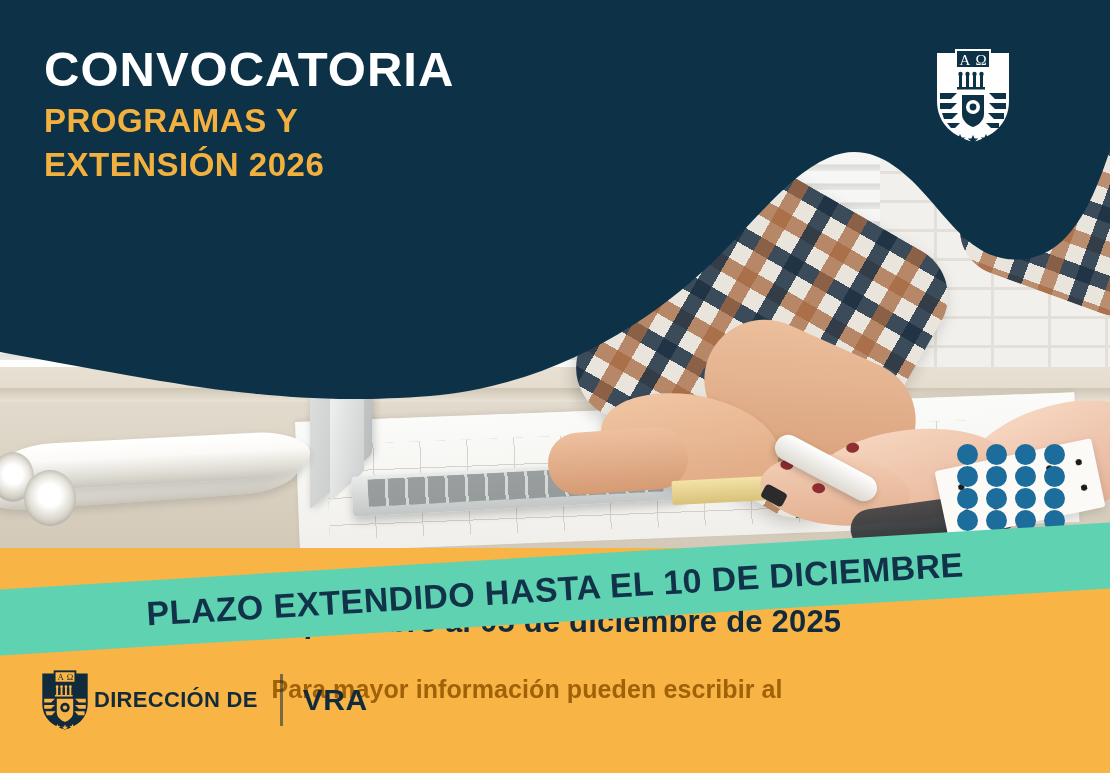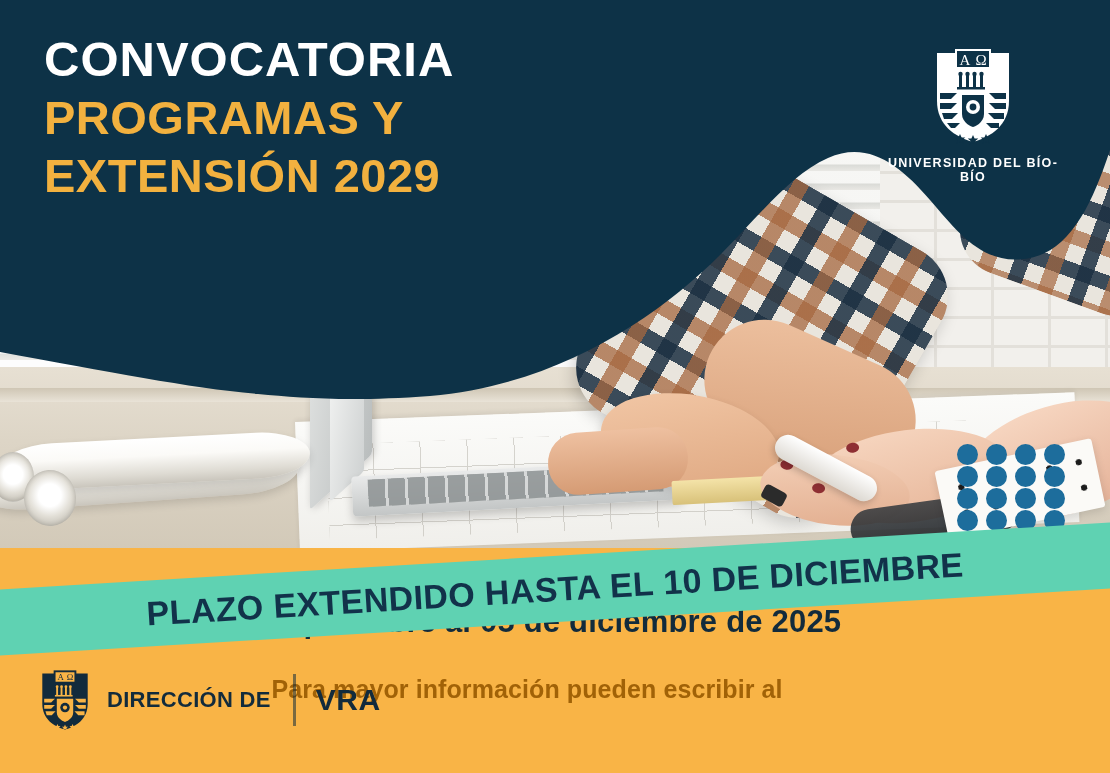--- a/index.html
+++ b/index.html
@@ -115,23 +115,23 @@
             box-shadow:0 3px 8px rgba(0,0,0,.12);}
   .dotpaper:after{content:"";position:absolute;inset:8px;
             background:radial-gradient(#1b1b1b 3.2px,transparent 3.4px) 0 0/30px 26px;}
   .mousepad{position:absolute;right:90px;bottom:12px;width:170px;height:40px;
             transform:rotate(-8deg);border-radius:20px;background:linear-gradient(180deg,#3c3f42,#22262a);opacity:.9;}
 
   
   .navy{position:absolute;left:0;top:0;width:1110px;height:430px;}
 
   
-  .titlebox{position:absolute;left:44px;top:35px;width:560px;z-index:8;}
+  .titlebox{position:absolute;left:44px;top:45px;width:560px;z-index:8;}
   .t-line{font-weight:bold;letter-spacing:.5px;line-height:.98;
-          font-size:47px;margin:0 0 12px 0;}
+          font-size:33px;margin:0 0 12px 0;}
   .t-white{color:#ffffff;font-size:49px;letter-spacing:1px;}
   .t-gold{color:#f2b13f;}
 
   
   .ubb{position:absolute;right:42px;top:45px;width:190px;z-index:9;text-align:center;}
   .ubb-name{color:#fff;font-size:12.5px;font-weight:bold;letter-spacing:1.3px;margin-top:7px;}
 
   
   .dotgrid{position:absolute;left:953px;top:443px;width:116px;height:88px;z-index:6;
            display:grid;grid-template-columns:repeat(4,1fr);grid-template-rows:repeat(4,1fr);}
@@ -152,21 +152,21 @@
          background:#5fd2b2;transform:rotate(-3.45deg);z-index:10;}
   .greentext{position:absolute;left:-70px;top:556px;width:1250px;height:66px;
              transform:rotate(-3.45deg);z-index:11;
              display:flex;align-items:center;justify-content:center;
              color:#12324a;font-weight:bold;font-size:34px;letter-spacing:.4px;
              white-space:nowrap;}
 
   
   .dirext{position:absolute;left:36px;top:668px;display:flex;align-items:center;z-index:9;}
   .dirext-txt{color:#122b3c;font-weight:bold;font-size:22px;line-height:1.08;
-              letter-spacing:.3px;margin-left:13px;}
+              letter-spacing:.3px;}
   .vbar{width:3px;height:52px;background:#122b3c;opacity:.55;margin:0 20px 0 22px;}
   .vra{color:#122b3c;font-weight:bold;font-size:30px;letter-spacing:.6px;}
 </style>
 </head>
 <body>
 
 <div id="poster">
 
   <div class="photo">
     <div class="blinds"></div>
@@ -224,21 +224,21 @@
              C900,165 868,140 828,158
              C790,175 760,215 720,255
              C660,315 560,385 430,396
              C350,402 300,398 258,394
              C190,388 110,372 0,352 Z" fill="#0d3247"></path>
   </svg>
 
   <div class="titlebox">
     <div class="t-line t-white">CONVOCATORIA</div>
     <div class="t-line t-gold">PROGRAMAS Y</div>
-    <div class="t-line t-gold">EXTENSIÓN 2029</div>
+    <div class="t-line t-gold">EXTENSIÓN 2026</div>
   </div>
 
   <div class="ubb">
     <svg width="92" height="100" viewBox="0 0 92 100">
       <path d="M10,8 H82 V56 C82,80 64,92 46,97 C28,92 10,80 10,56 Z" fill="#ffffff"></path>
       <rect x="28" y="4" width="36" height="20" fill="#ffffff"></rect>
       <rect x="30" y="6" width="32" height="16" fill="#0d3247"></rect>
       <text x="38" y="20" font-family="Liberation Serif, serif" font-size="15" fill="#ffffff" text-anchor="middle">Α</text>
       <text x="54" y="20" font-family="Liberation Serif, serif" font-size="15" fill="#ffffff" text-anchor="middle">Ω</text>
       <g fill="#0d3247">
@@ -265,21 +265,20 @@
       <path d="M33,48 H59 V70 C59,80 47,85 46,85 C45,85 33,80 33,70 Z" fill="#ffffff"></path>
       <path d="M35,50 H57 V69 C57,78 47,82 46,82 C45,82 35,78 35,69 Z" fill="#0d3247"></path>
       <circle cx="46" cy="62" r="7" fill="#ffffff"></circle>
       <circle cx="46" cy="62" r="3.4" fill="#0d3247"></circle>
       <g fill="#0d3247">
         <polygon points="33,89 34.6,92.5 38.3,92.6 35.4,94.9 36.4,98.5 33,96.4 29.6,98.5 30.6,94.9 27.7,92.6 31.4,92.5"></polygon>
         <polygon points="46,90 47.6,93.5 51.3,93.6 48.4,95.9 49.4,99.5 46,97.4 42.6,99.5 43.6,95.9 40.7,93.6 44.4,93.5"></polygon>
         <polygon points="59,89 60.6,92.5 64.3,92.6 61.4,94.9 62.4,98.5 59,96.4 55.6,98.5 56.6,94.9 53.7,92.6 57.4,92.5"></polygon>
       </g>
     </svg>
-    <div class="ubb-name">UNIVERSIDAD DEL BÍO-BÍO</div>
   </div>
 
   <div class="dotgrid">
     <span></span>
     <span></span>
     <span></span>
     <span></span>
     <span></span>
     <span></span>
     <span></span>

